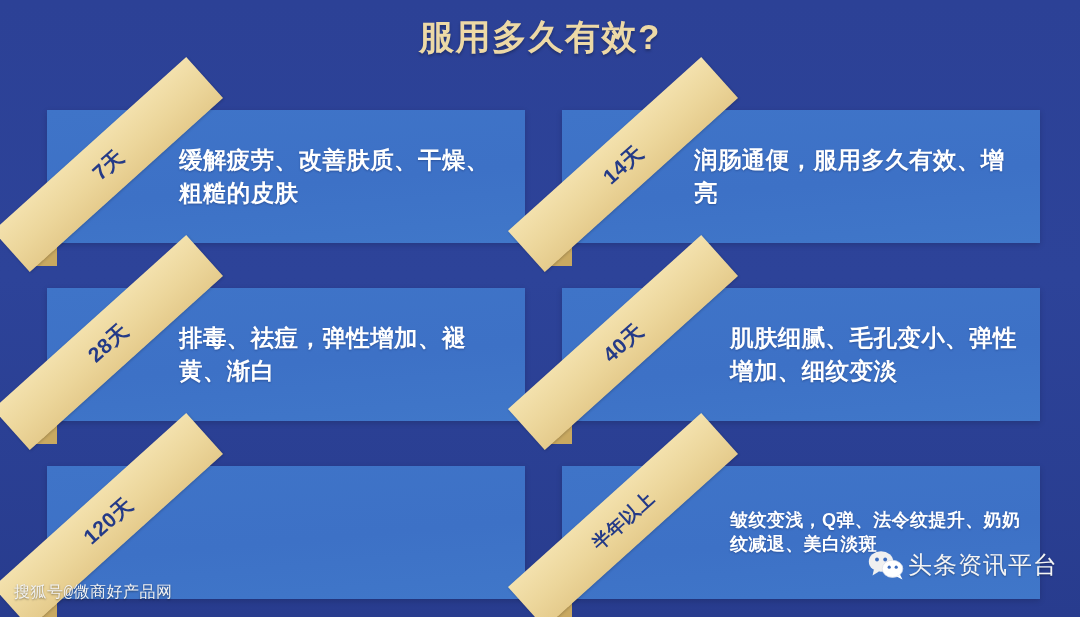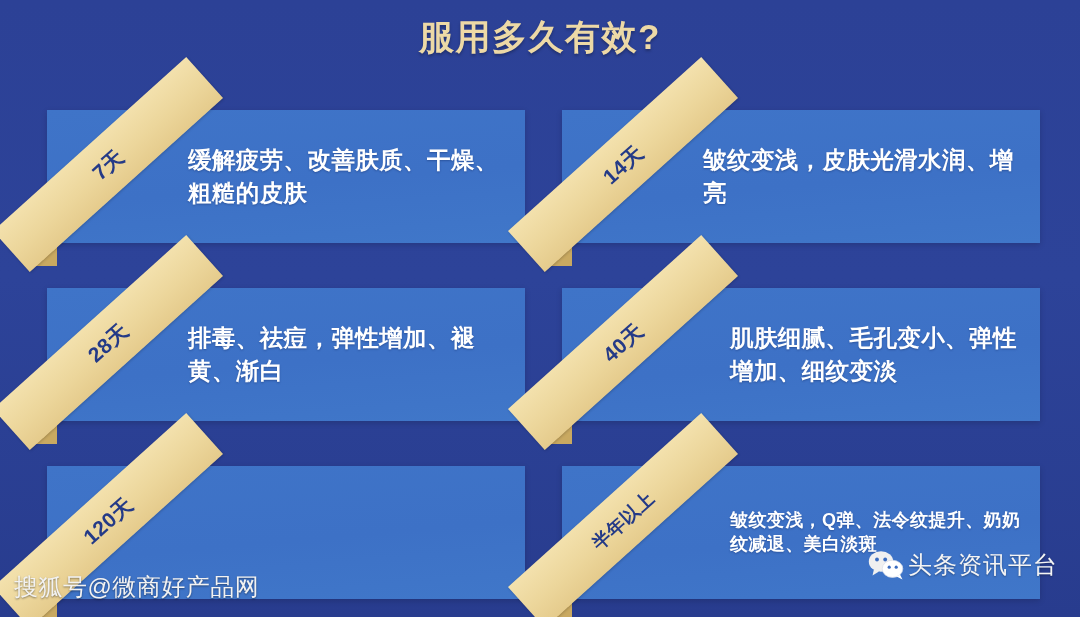--- a/index.html
+++ b/index.html
@@ -36,21 +36,21 @@
 
   
   .card {
     position: absolute;
     background: linear-gradient(175deg, #3f74c8 0%, #3d71c6 55%, #4077c9 100%);
     box-shadow: 0 2px 6px rgba(0,0,0,0.16);
     overflow: visible;
   }
   .card-body {
     position: absolute;
-    left: 141px;
+    left: 132px;
     right: 14px;
     top: 50%;
     transform: translateY(-50%);
     color: #ffffff;
     font-size: 23.5px;
     font-weight: bold;
     line-height: 1.42;
     letter-spacing: 0.4px;
     text-shadow: 0 1px 2px rgba(12,30,80,0.35);
   }
@@ -105,23 +105,24 @@
     border-right: 24px solid #c9a961;
     border-top: 24px solid transparent;
   }
 
   
   #watermark-left {
     position: absolute;
     left: 14px;
     bottom: 14px;
     color: #f2f2f2;
-    font-size: 24px;
+    font-size: 16px;
     letter-spacing: 0.5px;
     text-shadow: 0 1px 2px rgba(0,0,0,0.45);
+    font-family: Liberation Mono, monospace;
   }
   #watermark-right {
     position: absolute;
     right: 22px;
     bottom: 36px;
     display: flex;
     align-items: center;
     gap: 3px;
     color: #f5f5f5;
     font-size: 24px;
@@ -149,21 +150,21 @@
   </div>
 
   <div class="card" style="left:562px; top:110px; width:478px; height:133px;">
     <div class="ribbon-wrap">
       <div class="fold fold-top"></div>
       <div class="fold fold-bottom"></div>
       <div class="ribbon-band">
         <span class="ribbon-label">14天</span>
       </div>
     </div>
-    <div class="card-body">皱纹变浅，皮肤光滑水润、增亮</div>
+    <div class="card-body">润肠通便，服用多久有效、增亮</div>
   </div>
 
   <div class="card" style="left:47px; top:288px; width:478px; height:133px;">
     <div class="ribbon-wrap">
       <div class="fold fold-top"></div>
       <div class="fold fold-bottom"></div>
       <div class="ribbon-band">
         <span class="ribbon-label">28天</span>
       </div>
     </div>

